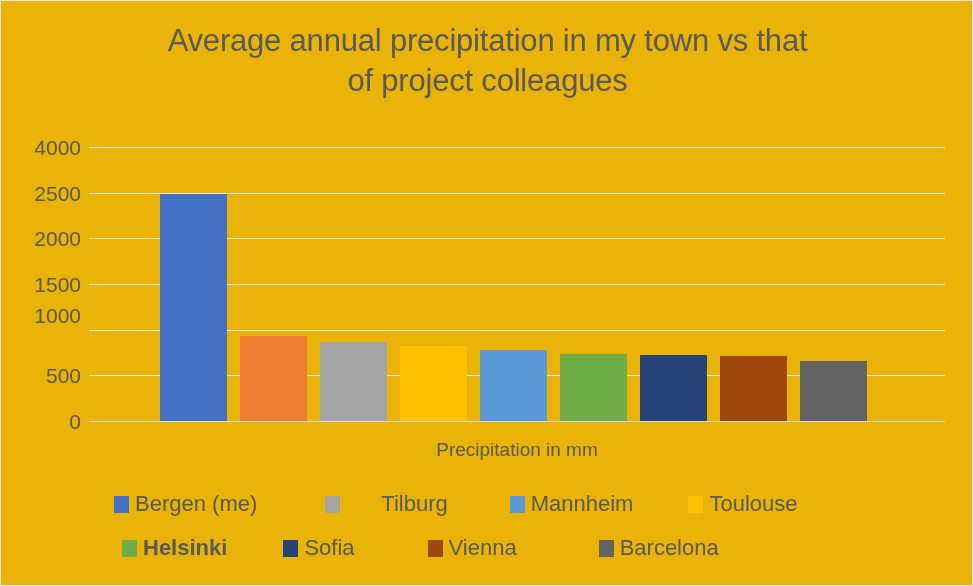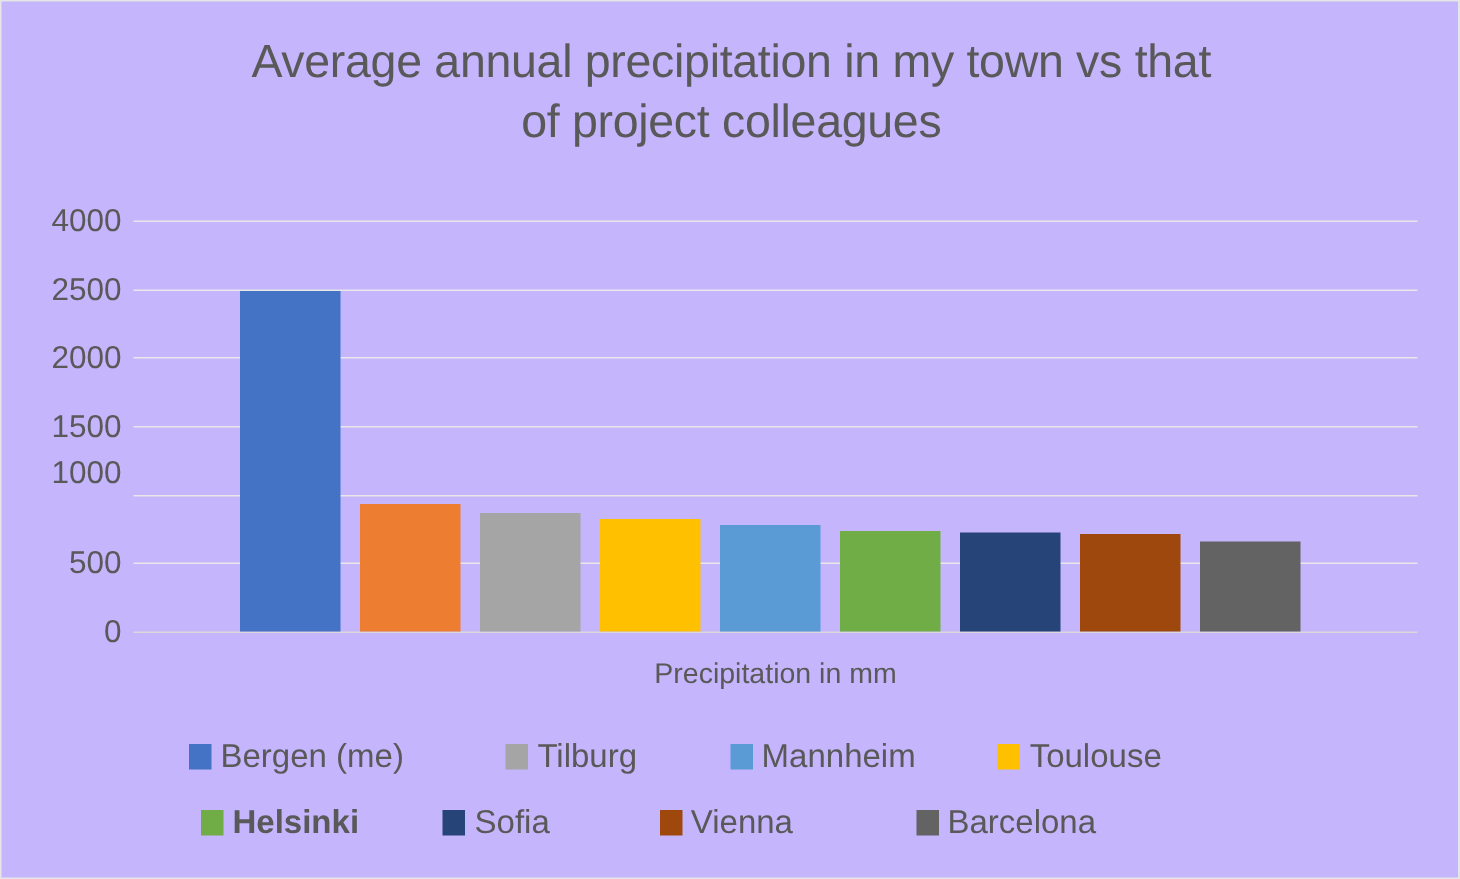--- a/index.html
+++ b/index.html
@@ -8,21 +8,21 @@
     width: 973px;
     height: 586px;
     background: #ffffff;
     font-family: "Liberation Sans", sans-serif;
   }
 
   #chart-card {
     position: relative;
     width: 973px;
     height: 586px;
-    background: #c4b5fd;
+    background: #eab308;
     border: 1px solid #e6e6e6;
     overflow: hidden;
   }
 
   
   #chart-title {
     position: absolute;
     left: 95px;
     top: 20px;
     width: 783px;
@@ -93,21 +93,21 @@
     width: 856px;
     text-align: center;
     font-size: 19px;
     line-height: 24px;
     color: #595959;
   }
 
   
   #legend {
     position: absolute;
-    left: 108px;
+    left: 96px;
     top: 486px;
     width: 790px;
     height: 84px;
     text-align: right;
   }
   .legend-row {
     position: absolute;
     left: 0;
     width: 100%;
     height: 34px;
@@ -195,21 +195,21 @@
   </div>
 
   <div id="x-axis-title">Precipitation in mm</div>
 
   <div id="legend">
     <div class="legend-row" id="legend-row-1">
         <div class="legend-item" style="margin-left: 0px;">
           <span class="legend-swatch" style="background: rgb(68, 114, 196);"></span>
           <span class="legend-label">Bergen (me)</span>
         </div>
-        <div class="legend-item" style="margin-left: 68px;">
+        <div class="legend-item" style="margin-left: 68px; gap: 35px;">
           <span class="legend-swatch" style="background: rgb(165, 165, 165);"></span>
           <span class="legend-label">Tilburg</span>
         </div>
         <div class="legend-item" style="margin-left: 62px;">
           <span class="legend-swatch" style="background: rgb(91, 155, 213);"></span>
           <span class="legend-label">Mannheim</span>
         </div>
         <div class="legend-item" style="margin-left: 55px;">
           <span class="legend-swatch" style="background: rgb(255, 192, 0);"></span>
           <span class="legend-label">Toulouse</span>

